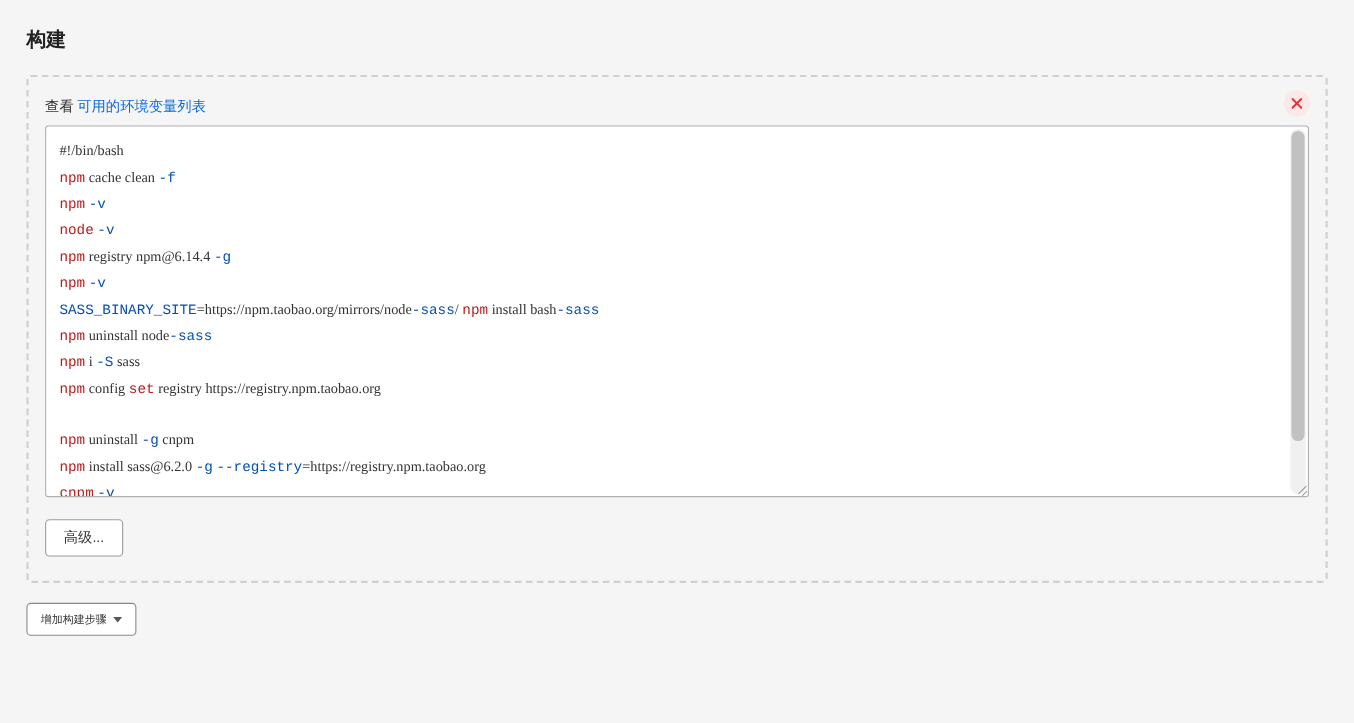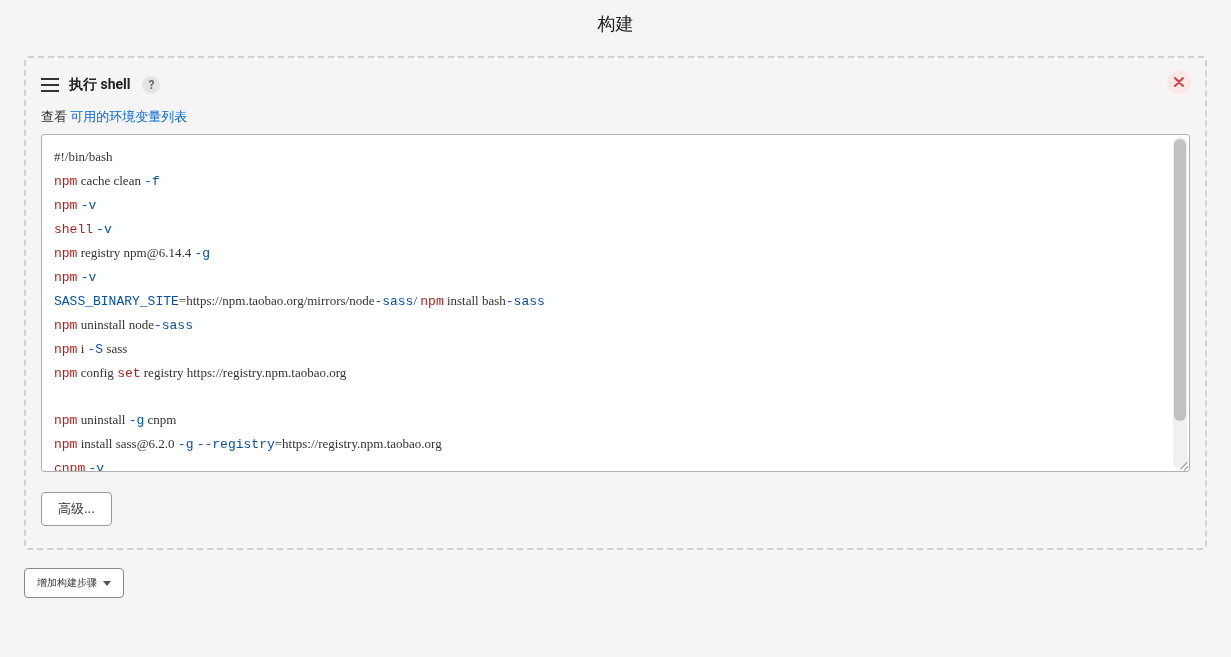--- a/index.html
+++ b/index.html
@@ -5,24 +5,23 @@
 * { box-sizing: border-box; margin: 0; padding: 0; }
 body {
   font-family: -apple-system, BlinkMacSystemFont, "Segoe UI", Roboto, "Helvetica Neue", Arial, sans-serif;
   background: #f5f5f5;
   padding: 0 24px 24px 24px;
   color: #333;
   font-size: 14px;
 }
 .section-title {
   font-size: 18px;
-  font-weight: normal;
+  font-weight: bold;
   color: #222;
-  padding: 12px 0 20px 0;
-  text-align: center;
+  padding: 24px 0 20px 0;
 }
 .dashed-panel {
   border: 2px dashed #d0d0d0;
   border-radius: 4px;
   padding: 18px 15px 22px 15px;
   background: #fff0;
   position: relative;
 }
 .step-header {
   display: flex;
@@ -188,40 +187,31 @@
 <div class="section-title">构建</div>
 
 <div class="dashed-panel">
 
   <button class="close-btn">
     <svg viewBox="0 0 10 10">
       <path d="M1 1 L9 9 M9 1 L1 9" stroke="#d9363e" stroke-width="1.8" stroke-linecap="round"></path>
     </svg>
   </button>
 
-  <div class="step-header">
-    <div class="drag-handle">
-      <span></span>
-        <span></span>
-        <span></span>
-    </div>
-    <span class="step-title">执行 shell</span>
-    <span class="help-badge">?</span>
-  </div>
 
 
   <div class="hint-row">
     <span>查看 </span><a href="#">可用的环境变量列表</a>
   </div>
 
   <div class="code-box">
     <div class="code-content" id="code-content"><span class="str">#!/bin/bash</span>
 <span class="kw">npm</span><span class="str"> cache clean </span><span class="opt">-f</span>
 <span class="kw">npm</span><span class="str"> </span><span class="opt">-v</span>
-<span class="kw">shell</span><span class="str"> </span><span class="opt">-v</span>
+<span class="kw">node</span><span class="str"> </span><span class="opt">-v</span>
 <span class="kw">npm</span><span class="str"> registry npm@6.14.4 </span><span class="opt">-g</span>
 <span class="kw">npm</span><span class="str"> </span><span class="opt">-v</span>
 <span class="opt">SASS_BINARY_SITE</span><span class="str">=https://npm.taobao.org/mirrors/node</span><span class="opt">-sass</span><span class="str">/ </span><span class="kw">npm</span><span class="str"> install bash</span><span class="opt">-sass</span>
 <span class="kw">npm</span><span class="str"> uninstall node</span><span class="opt">-sass</span>
 <span class="kw">npm</span><span class="str"> i </span><span class="opt">-S</span><span class="str"> sass</span>
 <span class="kw">npm</span><span class="str"> config </span><span class="kw">set</span><span class="str"> registry https://registry.npm.taobao.org</span>
 
 <span class="kw">npm</span><span class="str"> uninstall </span><span class="opt">-g</span><span class="str"> cnpm</span>
 <span class="kw">npm</span><span class="str"> install sass@6.2.0 </span><span class="opt">-g</span><span class="str"> </span><span class="opt">--registry</span><span class="str">=https://registry.npm.taobao.org</span>
 <span class="kw">cnpm</span><span class="str"> </span><span class="opt">-v</span>

